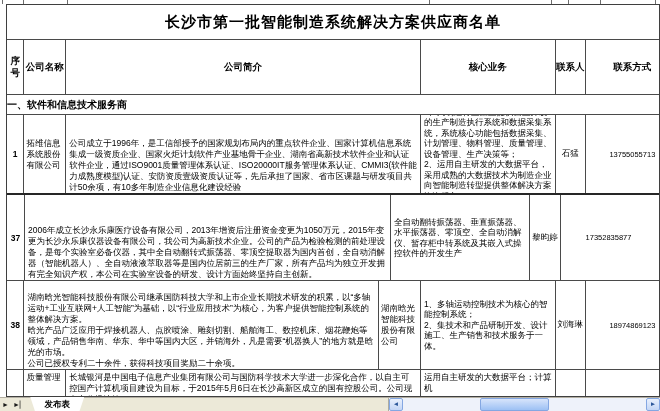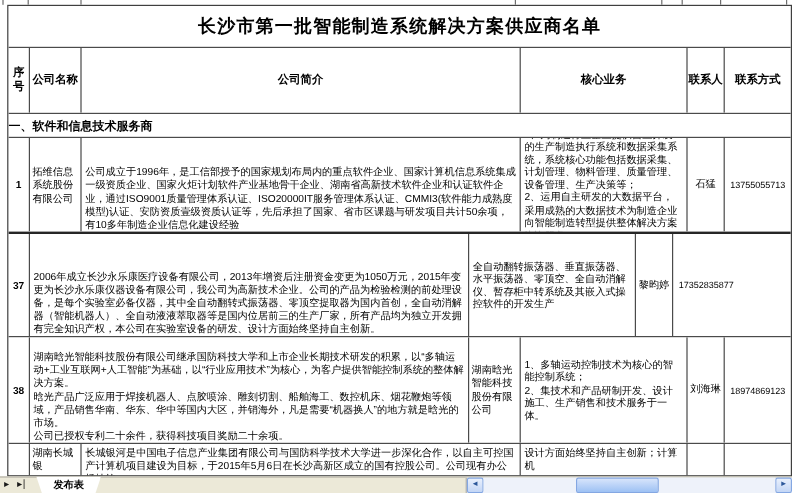--- a/index.html
+++ b/index.html
@@ -9,21 +9,21 @@
   }
   
   .tick{position:absolute;top:0;width:1px;height:4px;background:#6e6e6e;}
 
   .sheet{
     position:absolute;left:6px;top:4px;width:654px;height:393px;
     border:1px solid #3f3f3f;box-sizing:border-box;background:#fff;overflow:hidden;
   }
   .trow{display:flex;box-sizing:border-box;border-bottom:1px solid #4a4a4a;overflow:hidden;}
   .cell{box-sizing:border-box;border-right:1px solid #4a4a4a;overflow:hidden;display:flex;}
-  .cell:last-child{border-right:none;}
+  .cell:last-child{border-right:none;margin-left:20px;}
 
   .c-idx{width:18px;align-items:center;justify-content:center;font-size:8.5px;font-weight:bold;}
   .c-name{width:43px;align-items:center;padding:0 2px;font-size:8.5px;line-height:11px;}
   .c-intro{width:366px;align-items:flex-end;padding:0 3px;font-size:8.5px;line-height:11px;}
   .c-core{width:139px;align-items:center;padding:0 3px;font-size:8.5px;line-height:10.5px;}
   .c-contact{width:31px;align-items:center;justify-content:center;font-size:8.5px;text-align:center;}
   .c-phone{width:55px;align-items:center;justify-content:center;font-size:7.5px;}
 
   .pre{white-space:pre-wrap;word-break:break-all;}
 
@@ -135,26 +135,26 @@
       <div class="cell c-core">
           <span class="pre">1、多轴运动控制技术为核心的智能控制系统；
 2、集技术和产品研制开发、设计施工、生产销售和技术服务于一体。</span>
         </div>
       <div class="cell c-contact">刘海琳</div>
       <div class="cell c-phone">18974869123</div>
     </div>
 
     <div class="trow r4">
       <div class="cell c-idx"></div>
-      <div class="cell c-name">湖南长城银</div>
+      <div class="cell c-name">质量管理</div>
       <div class="cell c-intro">
           <span class="pre">长城银河是中国电子信息产业集团有限公司与国防科学技术大学进一步深化合作，以自主可控国产计算机项目建设为目标，于2015年5月6日在长沙高新区成立的国有控股公司。公司现有办公场地约</span>
         </div>
       <div class="cell c-core">
-          <span class="pre">设计方面始终坚持自主创新；计算机</span>
+          <span class="pre">运用自主研发的大数据平台；计算机</span>
         </div>
       <div class="cell c-contact"></div>
       <div class="cell c-phone"></div>
     </div>
 
   </div>
 
   <div class="bottombar">
     <div class="tabsarea">
       <span class="navbtn"><span>►</span></span>

